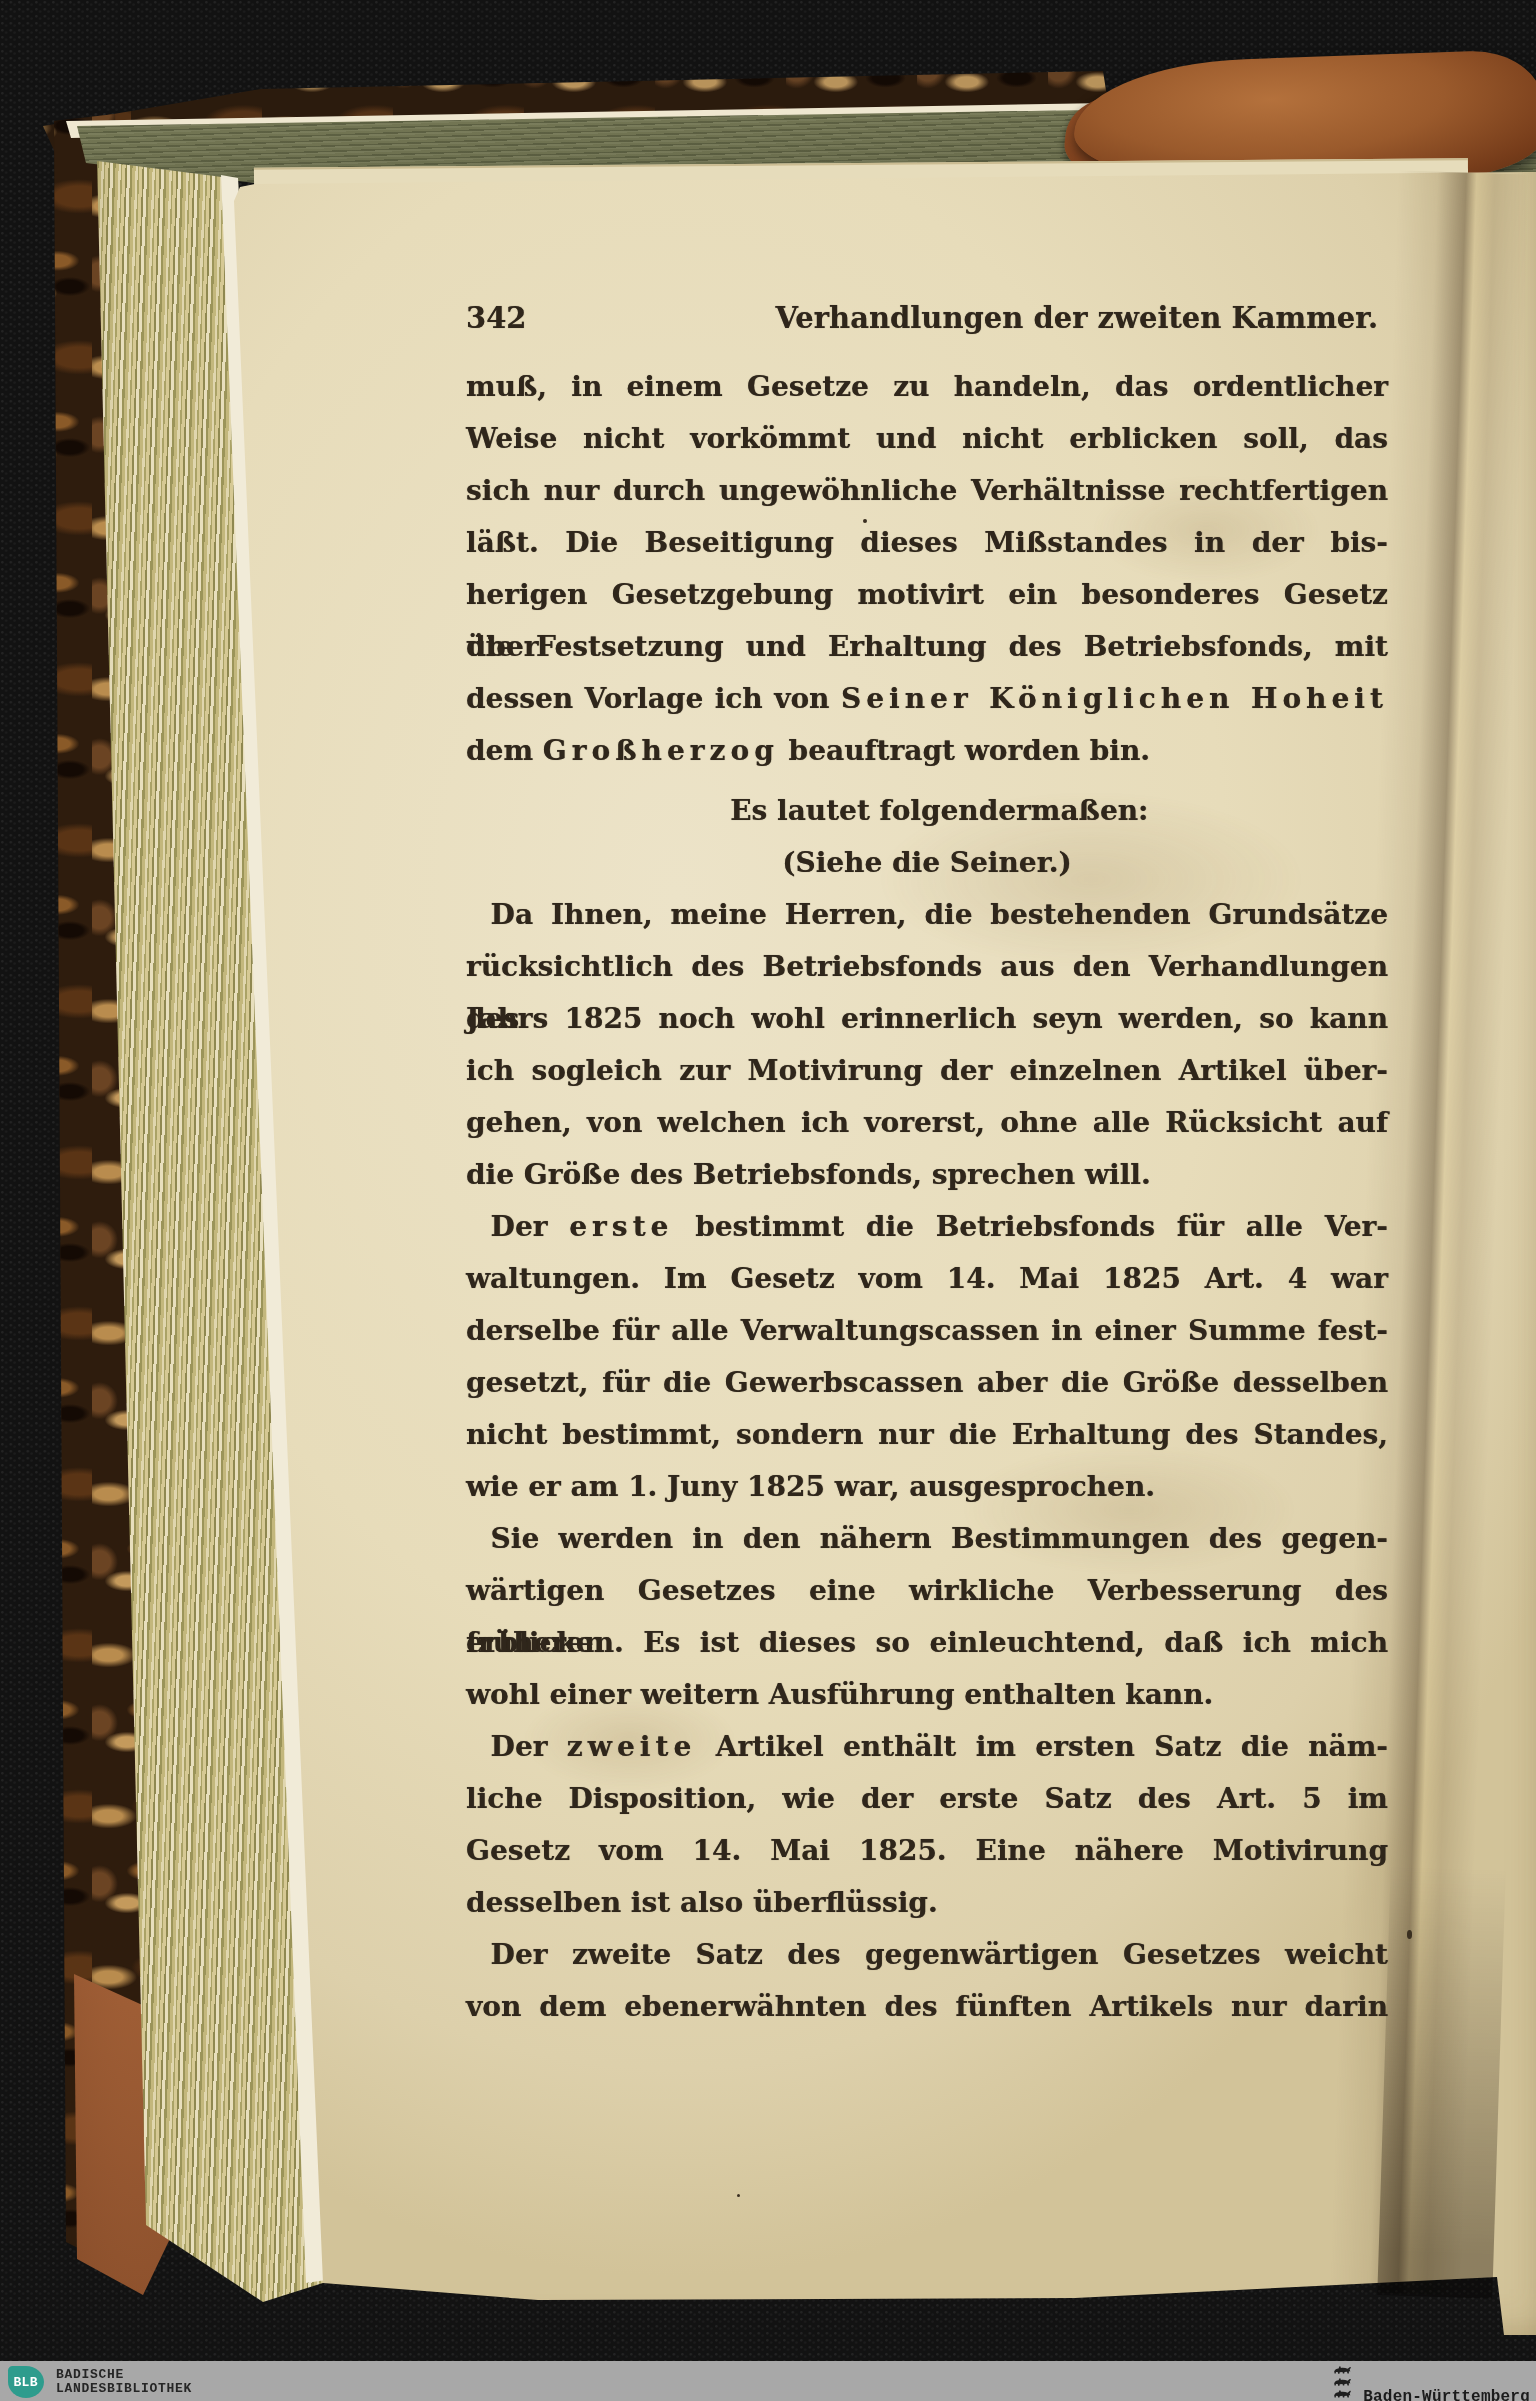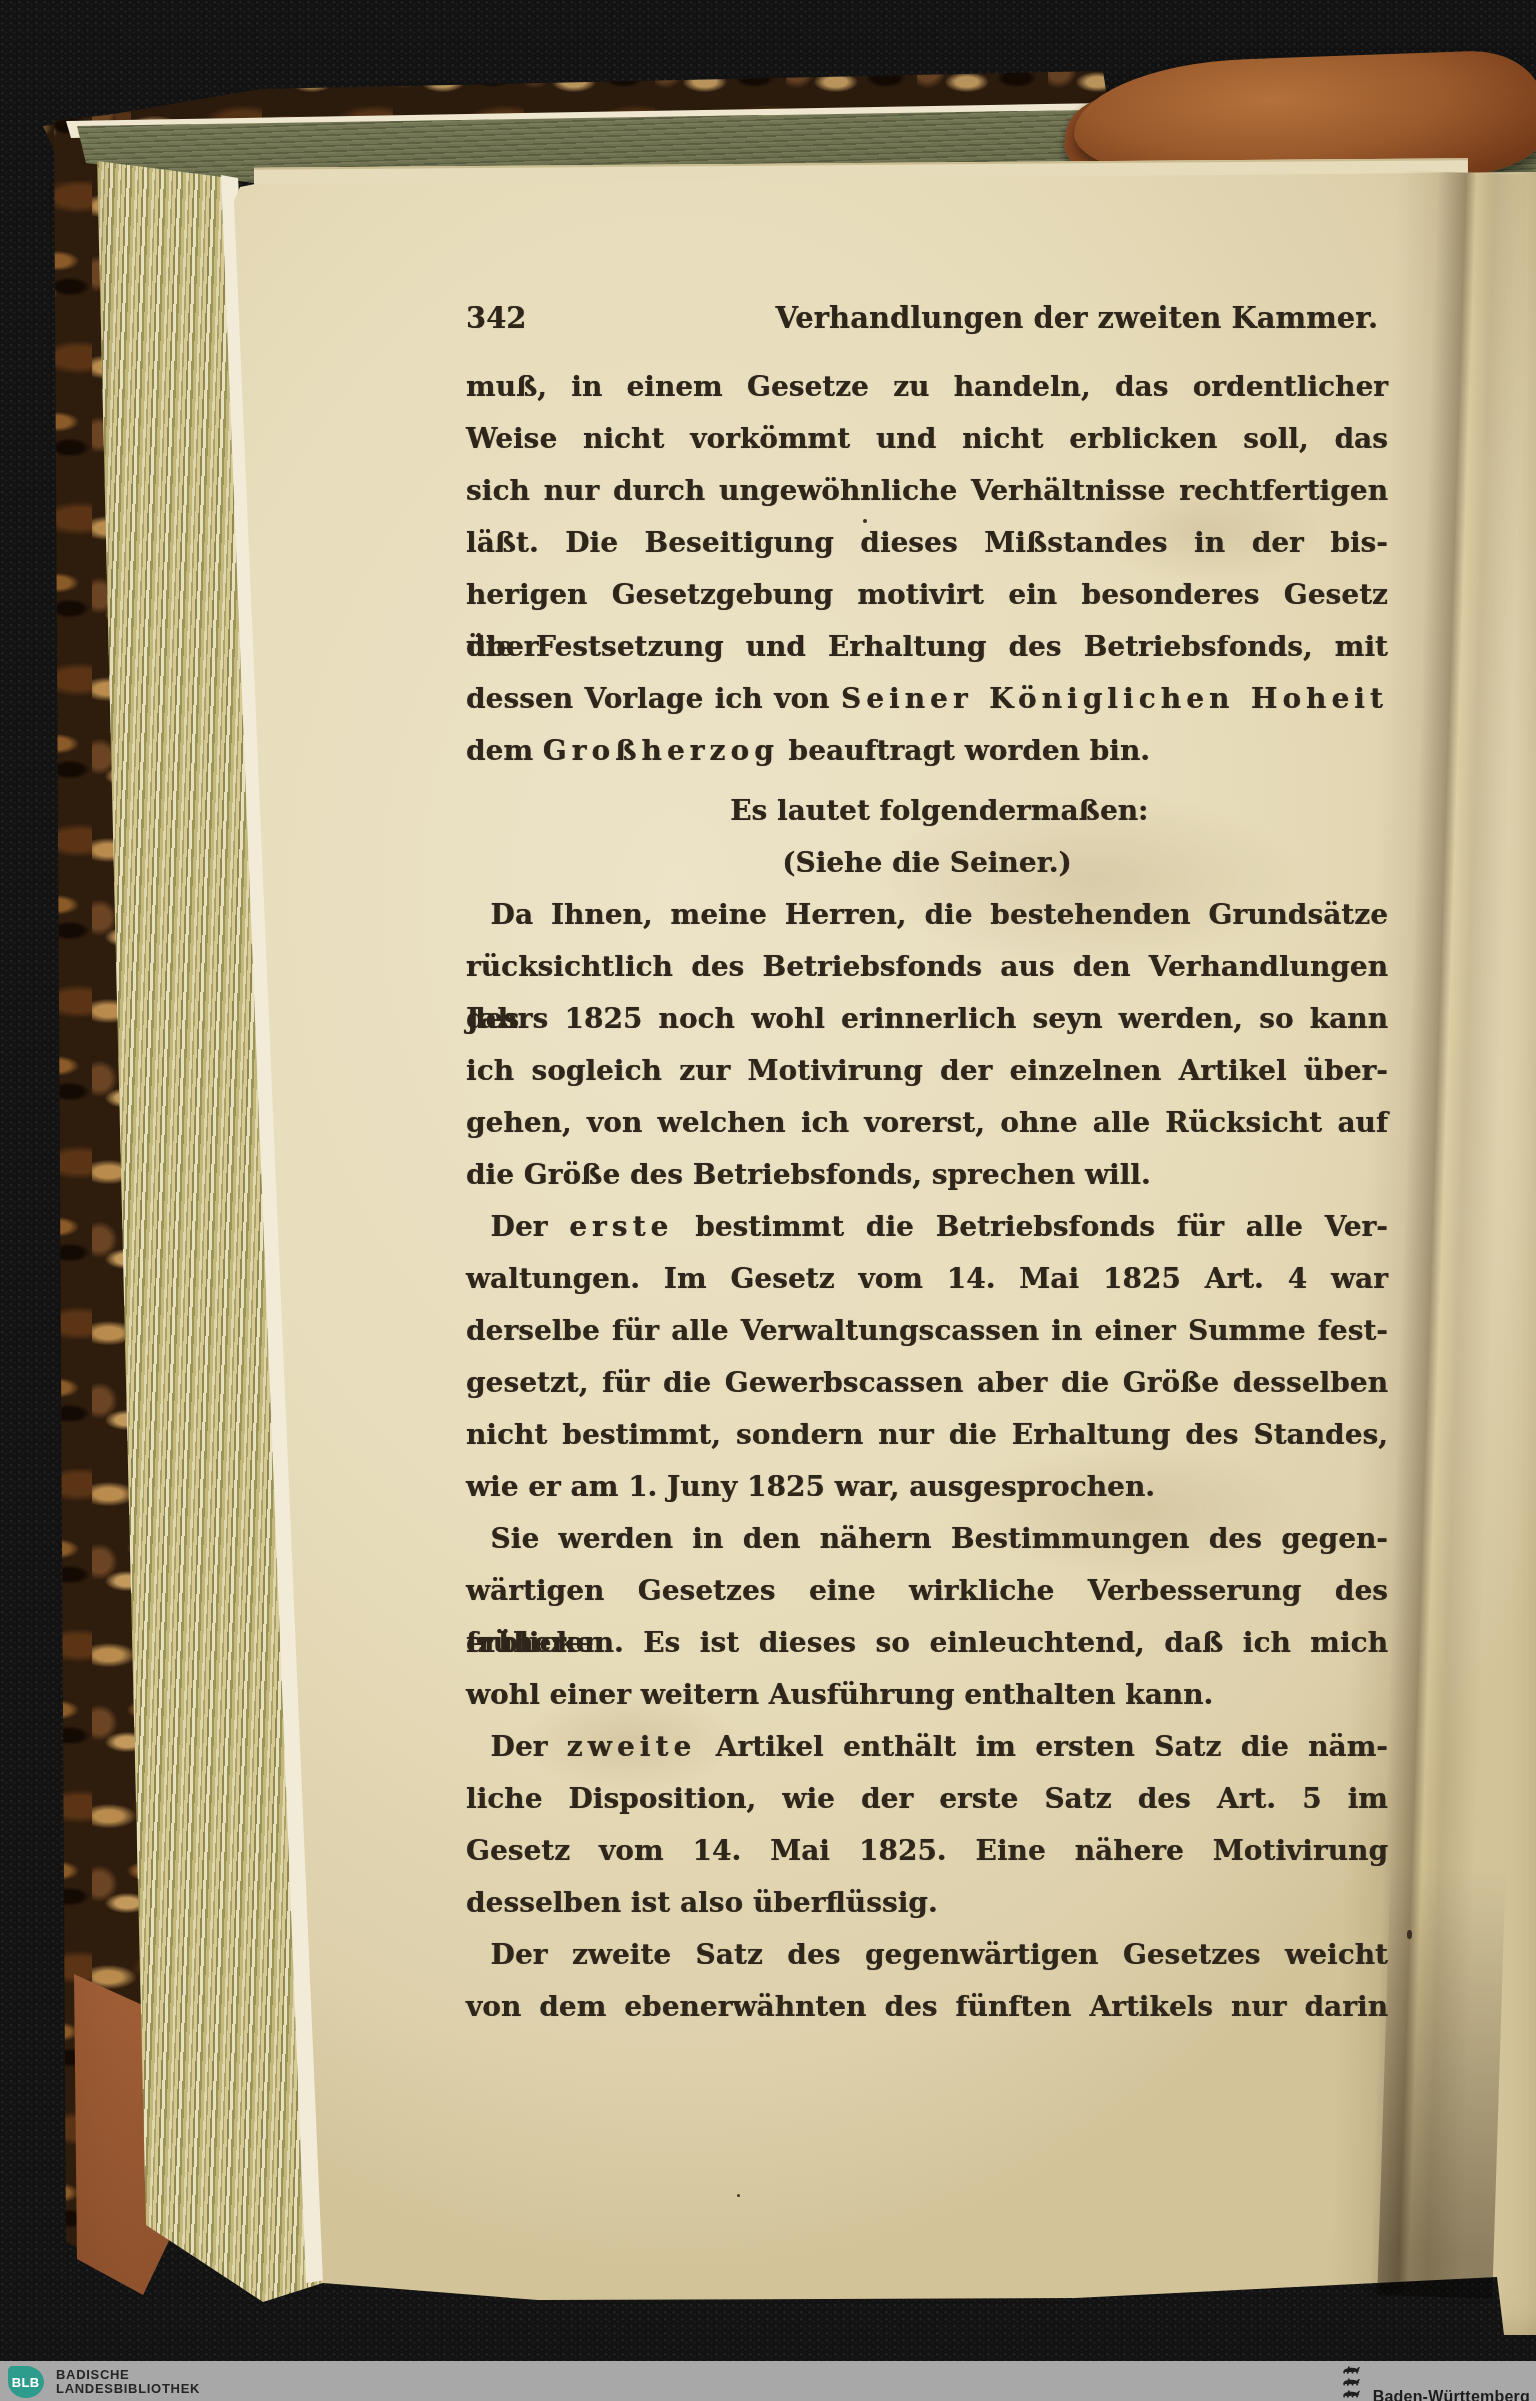--- a/index.html
+++ b/index.html
@@ -88,21 +88,21 @@
     text-shadow:0 0 0.8px rgba(47,38,27,.55), 0.4px 0.4px 0 rgba(47,38,27,.2);}
   .line{height:52px;line-height:52px;white-space:nowrap;}
   .line.justify{white-space:normal;text-align:justify;text-align-last:justify;}
   .line.left{text-align:left;}
   .line.center{text-align:center;white-space:normal;}
   .line.indent{text-indent:24.6px;text-align:center;}
   .line.para{margin-top:7.7px;}
   .sperr{letter-spacing:.18em;}
   
   .footer{left:0;top:2361px;width:1536px;height:41px;background:#a8a8a8;
-    font-family:Liberation Sans, sans-serif;}
+    font-family:Liberation Mono, monospace;}
   .blb-logo{position:absolute;left:7.7px;top:5.4px;width:36px;height:32px;background:#2e9c8d;
     border-radius:4.6px 50% 50% 50%;display:flex;align-items:center;justify-content:center;
     color:#fff;font-size:13px;font-weight:bold;letter-spacing:0.4px;}
   .lib-name{position:absolute;left:56px;top:7px;color:#262626;font-size:13px;
     font-weight:bold;letter-spacing:0.7px;line-height:14px;}
   .state{position:absolute;right:6.1px;top:0;height:41px;display:flex;align-items:center;gap:7.7px;}
   .state-name{color:#1c1c1c;font-size:16px;font-weight:600;letter-spacing:0.2px;margin-top:31px;}
   .crest{display:block;}
 </style>
 </head>

